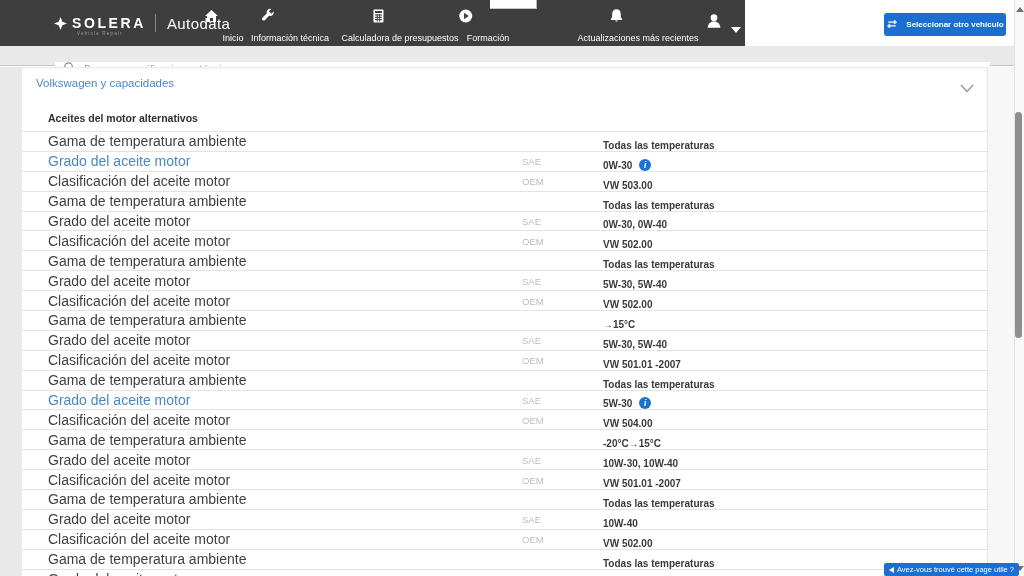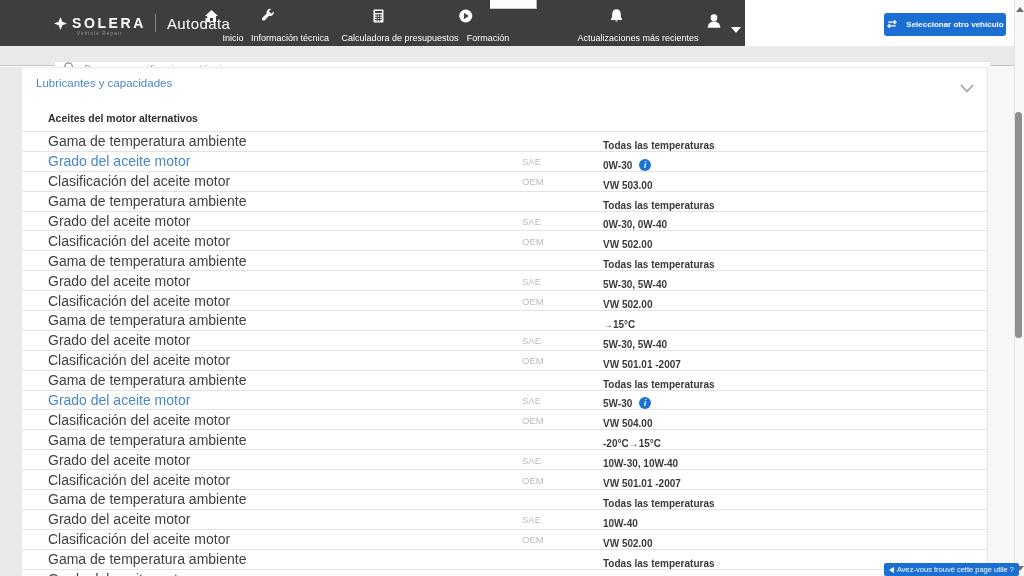--- a/index.html
+++ b/index.html
@@ -174,21 +174,21 @@
           </svg>
       </span>
       <input class="search-input" type="text" placeholder="Buscar especificaciones técnicas" style="">
     </div>
   </div>
 
   <div class="left-gutter"></div>
   <div class="right-gutter"></div>
 
   <div class="card">
-    <div class="section-header">Lubricantes y capacidades</div>
+    <div class="section-header">Volkswagen y capacidades</div>
     <div class="section-chevron">
       <svg width="14" height="9" viewBox="0 0 14 9">
           <path d="M1 1 L7 7.5 L13 1" stroke="#9a9a9a" stroke-width="1.5" fill="none"></path>
         </svg>
     </div>
 
     <div class="group-title">Aceites del motor alternativos</div>
 
     <div class="rows">
   <div class="t-row">

